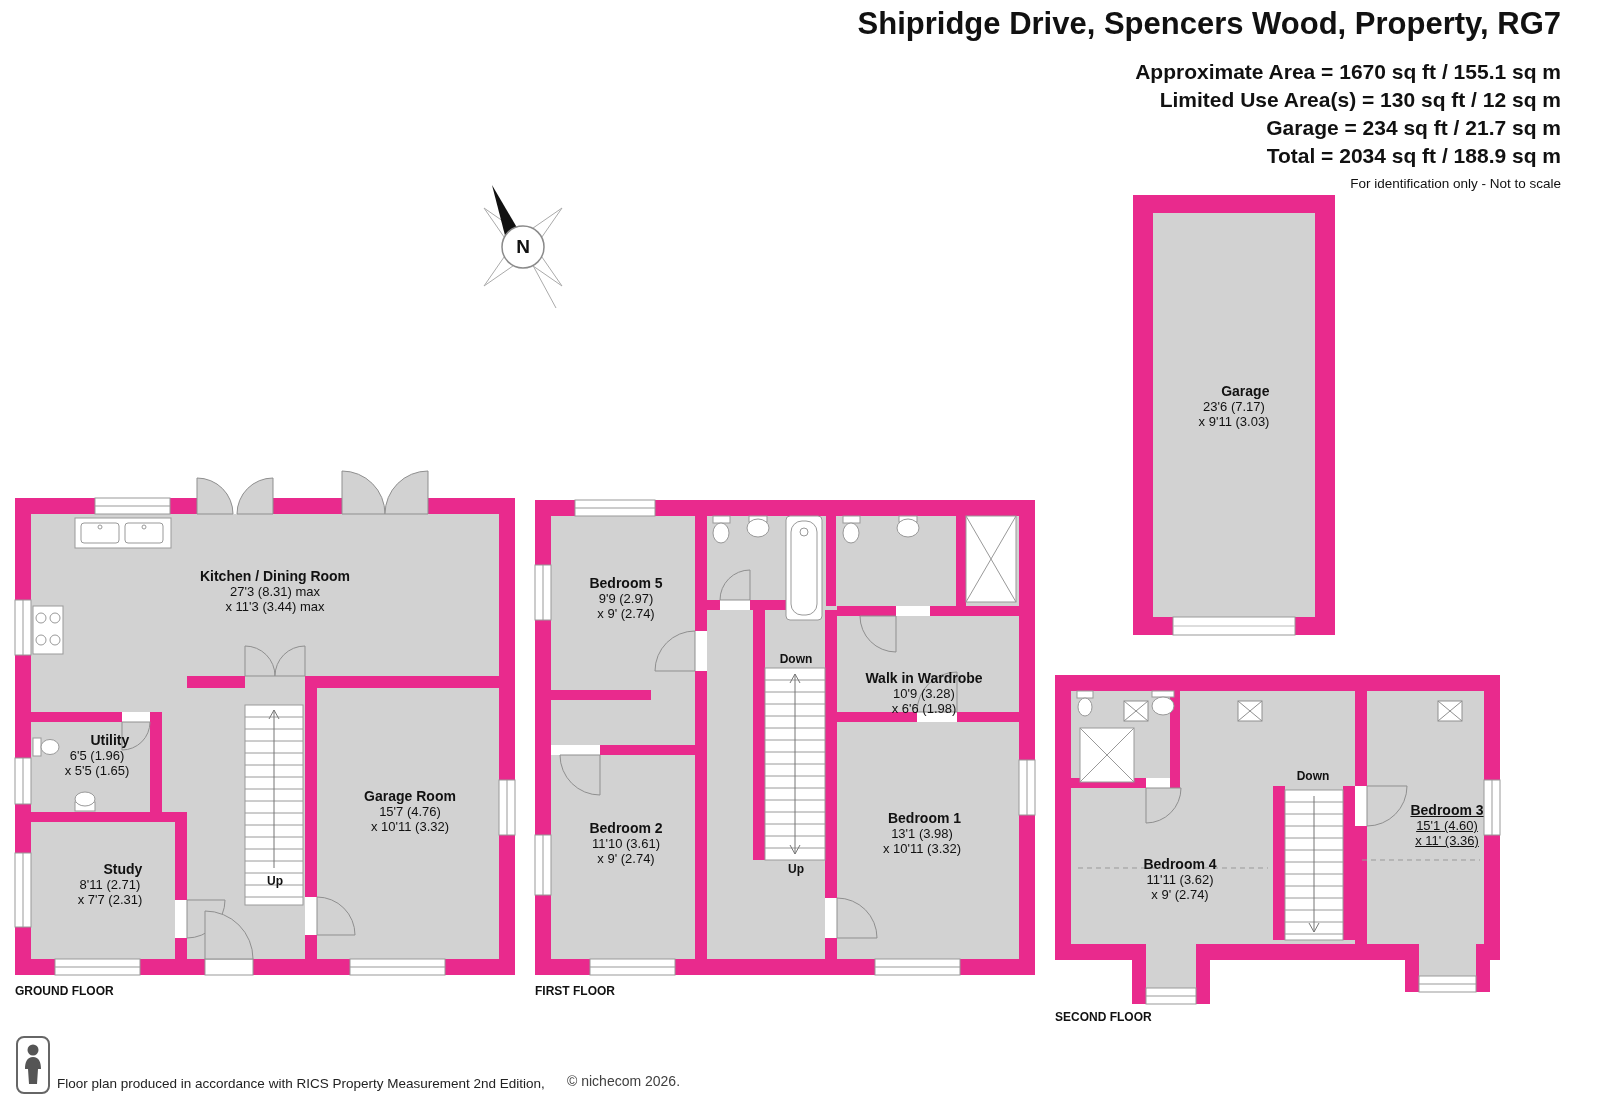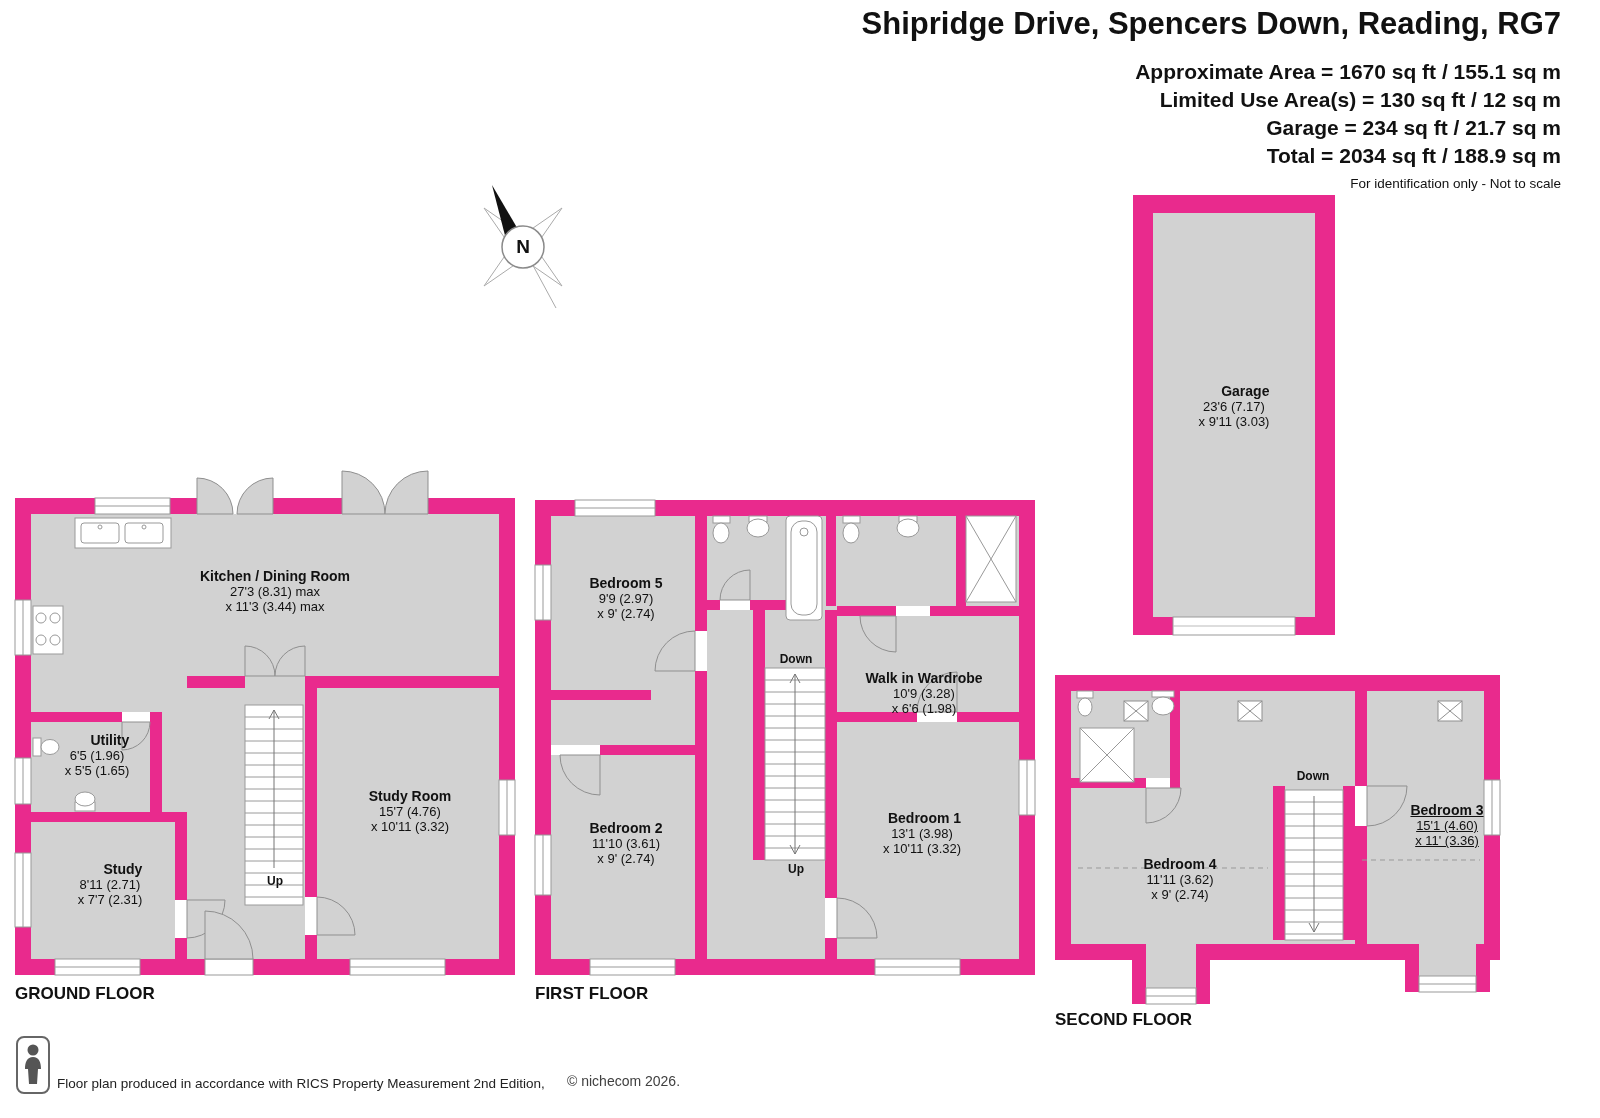--- a/index.html
+++ b/index.html
@@ -6,21 +6,21 @@
   html,body { background:#fff; }
   body { font-family:"Liberation Sans", sans-serif; color:#111; }
   .page { position:relative; width:1600px; height:1118px; background:#fff; overflow:hidden; }
   .plan-svg { position:absolute; left:0; top:0; }
   .header-title { position:absolute; right:39px; top:6px; font-size:31px; font-weight:bold; letter-spacing:0; }
   .area-block { position:absolute; right:39px; top:58px; text-align:right; font-size:21px; line-height:28px; font-weight:700; }
   .disclaimer { position:absolute; right:39px; top:176px; font-size:13.5px; }
   .room-label { position:absolute; transform:translateX(-50%); text-align:center; white-space:nowrap; }
   .room-name { font-weight:bold; font-size:14px; line-height:16px;text-align:right; }
   .room-dim { font-size:13px; line-height:15px; }
-  .floor-label { position:absolute; font-weight:bold; font-size:17px; }
+  .floor-label { position:absolute; font-weight:bold; font-size:12px; }
   .stair-label { position:absolute; transform:translateX(-50%); font-size:12px; font-weight:bold; }
   .compass-n { position:absolute; transform:translateX(-50%); font-size:19px; font-weight:bold; }
   .footer-text { position:absolute; left:57px; top:1043px; font-size:13.5px; line-height:16.5px; color:#222; white-space:pre-wrap; }
   .copyright { position:absolute; left:567px; top:1058px; font-size:14px; color:#404040;margin-top:15px; }
 </style>
 </head>
 <body>
 
 <div class="page">
 
@@ -287,21 +287,21 @@
     <line x1="1492" y1="780" x2="1492" y2="835" stroke="#999999"></line>
   </g>
 
   <g>
     <rect x="17" y="1037" width="32" height="56" rx="7" fill="none" stroke="#666666" stroke-width="2"></rect>
     <circle cx="33" cy="1050" r="5.5" fill="#555555"></circle>
     <path d="M33,1057 c-6,0 -8,5 -8,12 l3,0 l1,15 l8,0 l1,-15 l3,0 c0,-7 -2,-12 -8,-12 z" fill="#555555"></path>
   </g>
 </svg>
 
-  <div class="header-title">Shipridge Drive, Spencers Down, Reading, RG7</div>
+  <div class="header-title">Shipridge Drive, Spencers Wood, Property, RG7</div>
   <div class="area-block">
     <div>Approximate Area = 1670 sq ft / 155.1 sq m</div>
     <div>Limited Use Area(s) = 130 sq ft / 12 sq m</div>
     <div>Garage = 234 sq ft / 21.7 sq m</div>
     <div>Total = 2034 sq ft / 188.9 sq m</div>
   </div>
   <div class="disclaimer">For identification only - Not to scale</div>
 
   <div class="compass-n" style="left:523px; top:236px;">N</div>
 
@@ -315,21 +315,21 @@
     <div class="room-name">Kitchen / Dining Room</div>
     <div class="room-dim">27'3 (8.31) max</div>
     <div class="room-dim">x 11'3 (3.44) max</div>
   </div>
   <div class="room-label" style="left:97px; top:732px;">
     <div class="room-name">Utility</div>
     <div class="room-dim">6'5 (1.96)</div>
     <div class="room-dim">x 5'5 (1.65)</div>
   </div>
   <div class="room-label" style="left:410px; top:788px;">
-    <div class="room-name">Study Room</div>
+    <div class="room-name">Garage Room</div>
     <div class="room-dim">15'7 (4.76)</div>
     <div class="room-dim">x 10'11 (3.32)</div>
   </div>
   <div class="room-label" style="left:110px; top:861px;">
     <div class="room-name">Study</div>
     <div class="room-dim">8'11 (2.71)</div>
     <div class="room-dim">x 7'7 (2.31)</div>
   </div>
 
   <div class="room-label" style="left:626px; top:575px;">

